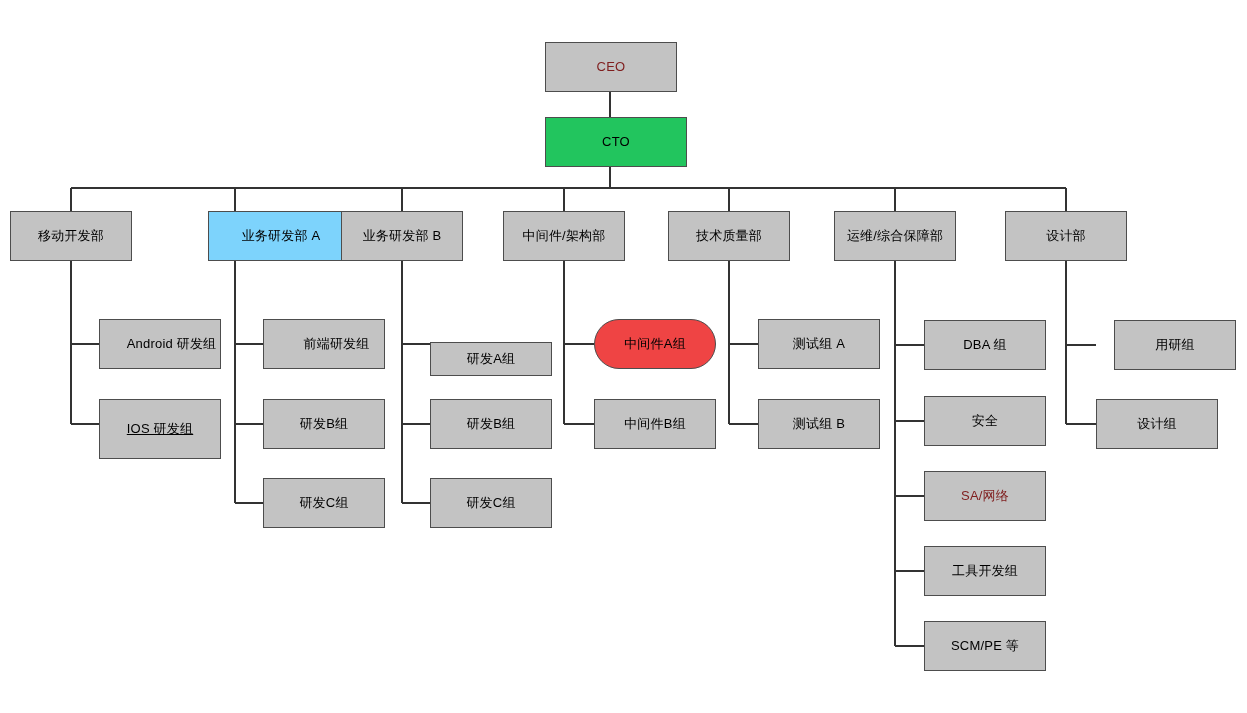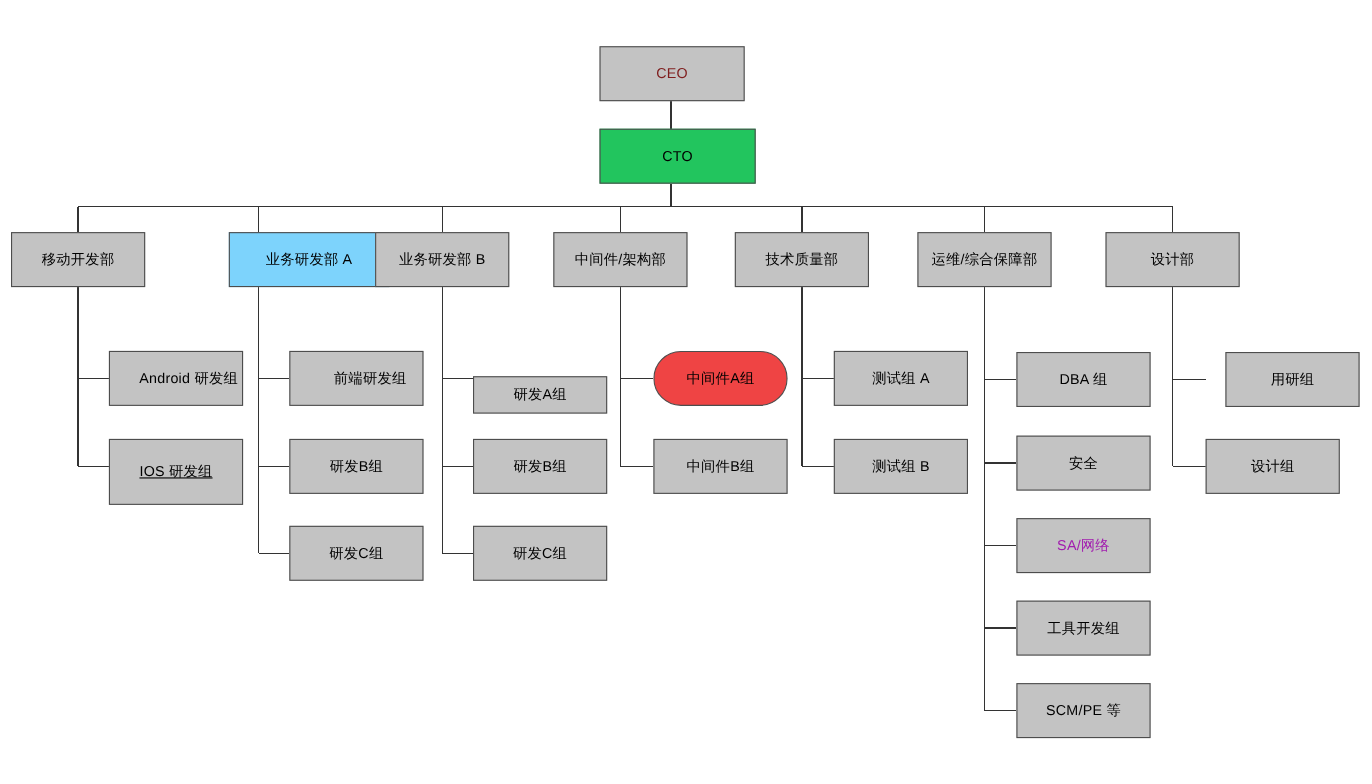--- a/index.html
+++ b/index.html
@@ -104,18 +104,18 @@
     <div class="node level-team" style="left: 263px; top: 478px; width: 122px; height: 50px; background: rgb(195, 195, 195); border-color: rgb(77, 77, 77); color: rgb(0, 0, 0);">研发C组</div>
     <div class="node level-team" style="left: 430px; top: 319px; width: 122px; height: 34px; background: rgb(195, 195, 195); border-color: rgb(77, 77, 77); color: rgb(0, 0, 0); margin-top: 23px;">研发A组</div>
     <div class="node level-team" style="left: 430px; top: 399px; width: 122px; height: 50px; background: rgb(195, 195, 195); border-color: rgb(77, 77, 77); color: rgb(0, 0, 0);">研发B组</div>
     <div class="node level-team" style="left: 430px; top: 478px; width: 122px; height: 50px; background: rgb(195, 195, 195); border-color: rgb(77, 77, 77); color: rgb(0, 0, 0);">研发C组</div>
     <div class="node level-team" style="left: 594px; top: 319px; width: 122px; height: 50px; background: #ef4444; border-color: rgb(77, 77, 77); color: rgb(0, 0, 0); border-radius: 25px;">中间件A组</div>
     <div class="node level-team" style="left: 594px; top: 399px; width: 122px; height: 50px; background: rgb(195, 195, 195); border-color: rgb(77, 77, 77); color: rgb(0, 0, 0);">中间件B组</div>
     <div class="node level-team" style="left: 758px; top: 319px; width: 122px; height: 50px; background: rgb(195, 195, 195); border-color: rgb(77, 77, 77); color: rgb(0, 0, 0);">测试组 A</div>
     <div class="node level-team" style="left: 758px; top: 399px; width: 122px; height: 50px; background: rgb(195, 195, 195); border-color: rgb(77, 77, 77); color: rgb(0, 0, 0);">测试组 B</div>
     <div class="node level-team" style="left: 924px; top: 320px; width: 122px; height: 50px; background: rgb(195, 195, 195); border-color: rgb(77, 77, 77); color: rgb(0, 0, 0);">DBA 组</div>
     <div class="node level-team" style="left: 924px; top: 396px; width: 122px; height: 50px; background: rgb(195, 195, 195); border-color: rgb(77, 77, 77); color: rgb(0, 0, 0);">安全</div>
-    <div class="node level-team" style="left: 924px; top: 471px; width: 122px; height: 50px; background: rgb(195, 195, 195); border-color: rgb(77, 77, 77); color: #a21caf;">SA/网络</div>
+    <div class="node level-team" style="left: 924px; top: 471px; width: 122px; height: 50px; background: rgb(195, 195, 195); border-color: rgb(77, 77, 77); color: #7f1d1d;">SA/网络</div>
     <div class="node level-team" style="left: 924px; top: 546px; width: 122px; height: 50px; background: rgb(195, 195, 195); border-color: rgb(77, 77, 77); color: rgb(0, 0, 0);">工具开发组</div>
     <div class="node level-team" style="left: 924px; top: 621px; width: 122px; height: 50px; background: rgb(195, 195, 195); border-color: rgb(77, 77, 77); color: rgb(0, 0, 0);">SCM/PE 等</div>
     <div class="node level-team" style="left: 1096px; top: 320px; width: 122px; height: 50px; background: rgb(195, 195, 195); border-color: rgb(77, 77, 77); color: rgb(0, 0, 0); margin-left: 18px;">用研组</div>
     <div class="node level-team" style="left: 1096px; top: 399px; width: 122px; height: 50px; background: rgb(195, 195, 195); border-color: rgb(77, 77, 77); color: rgb(0, 0, 0);">设计组</div>
   </div>
 
 </body></html>

